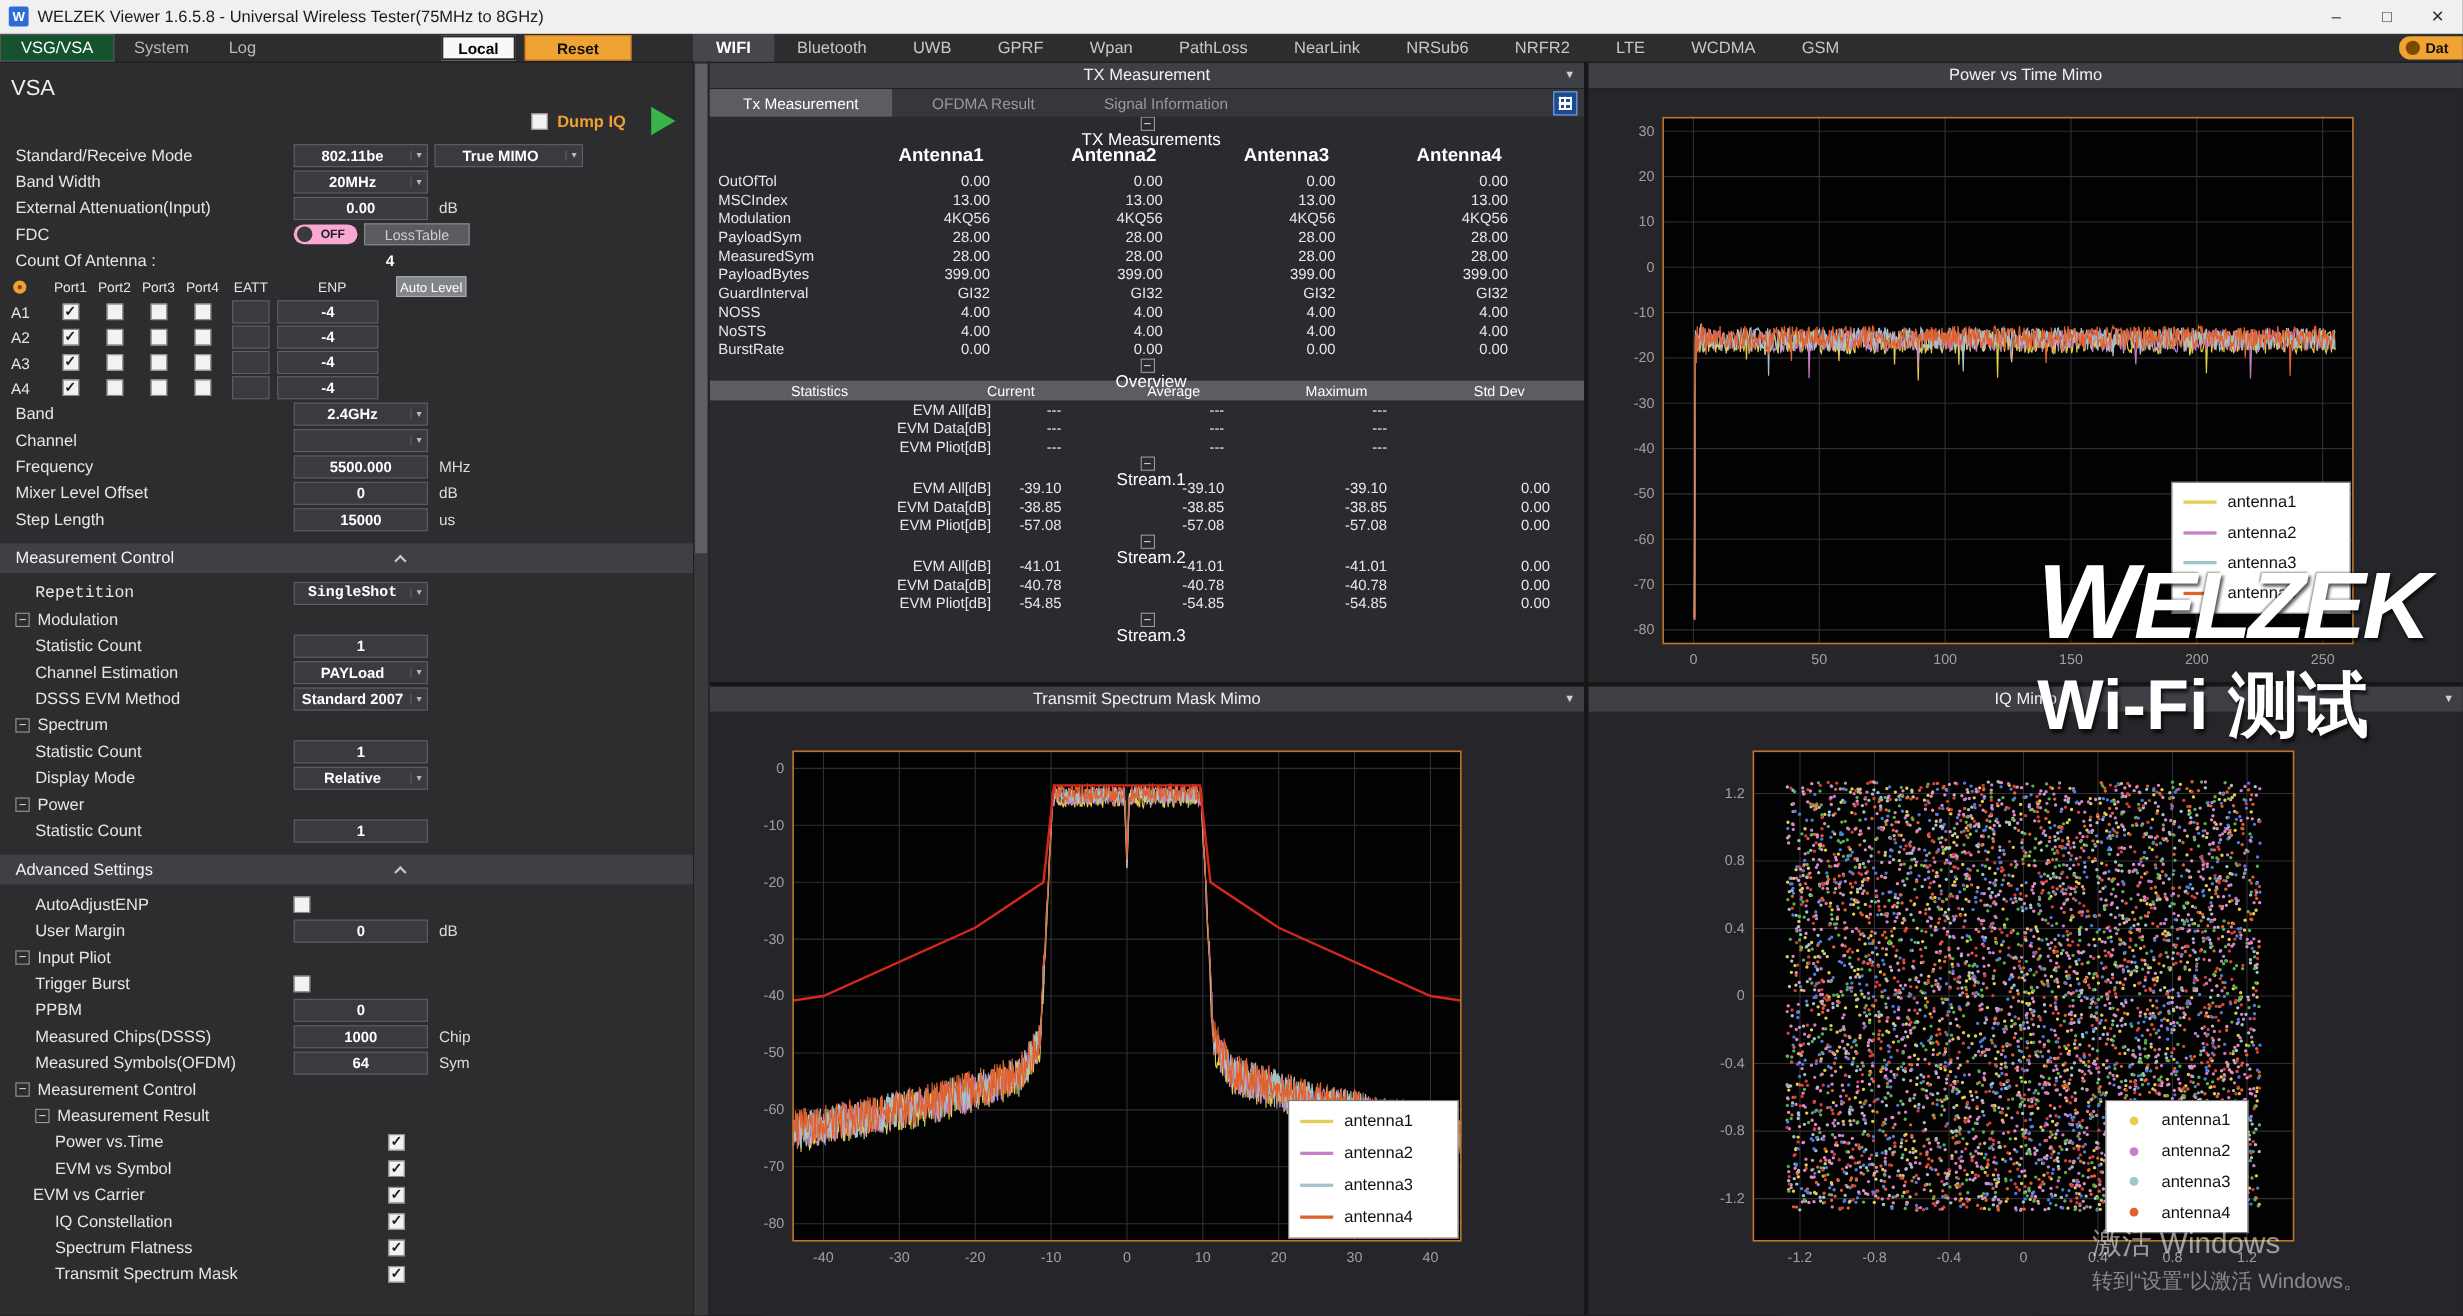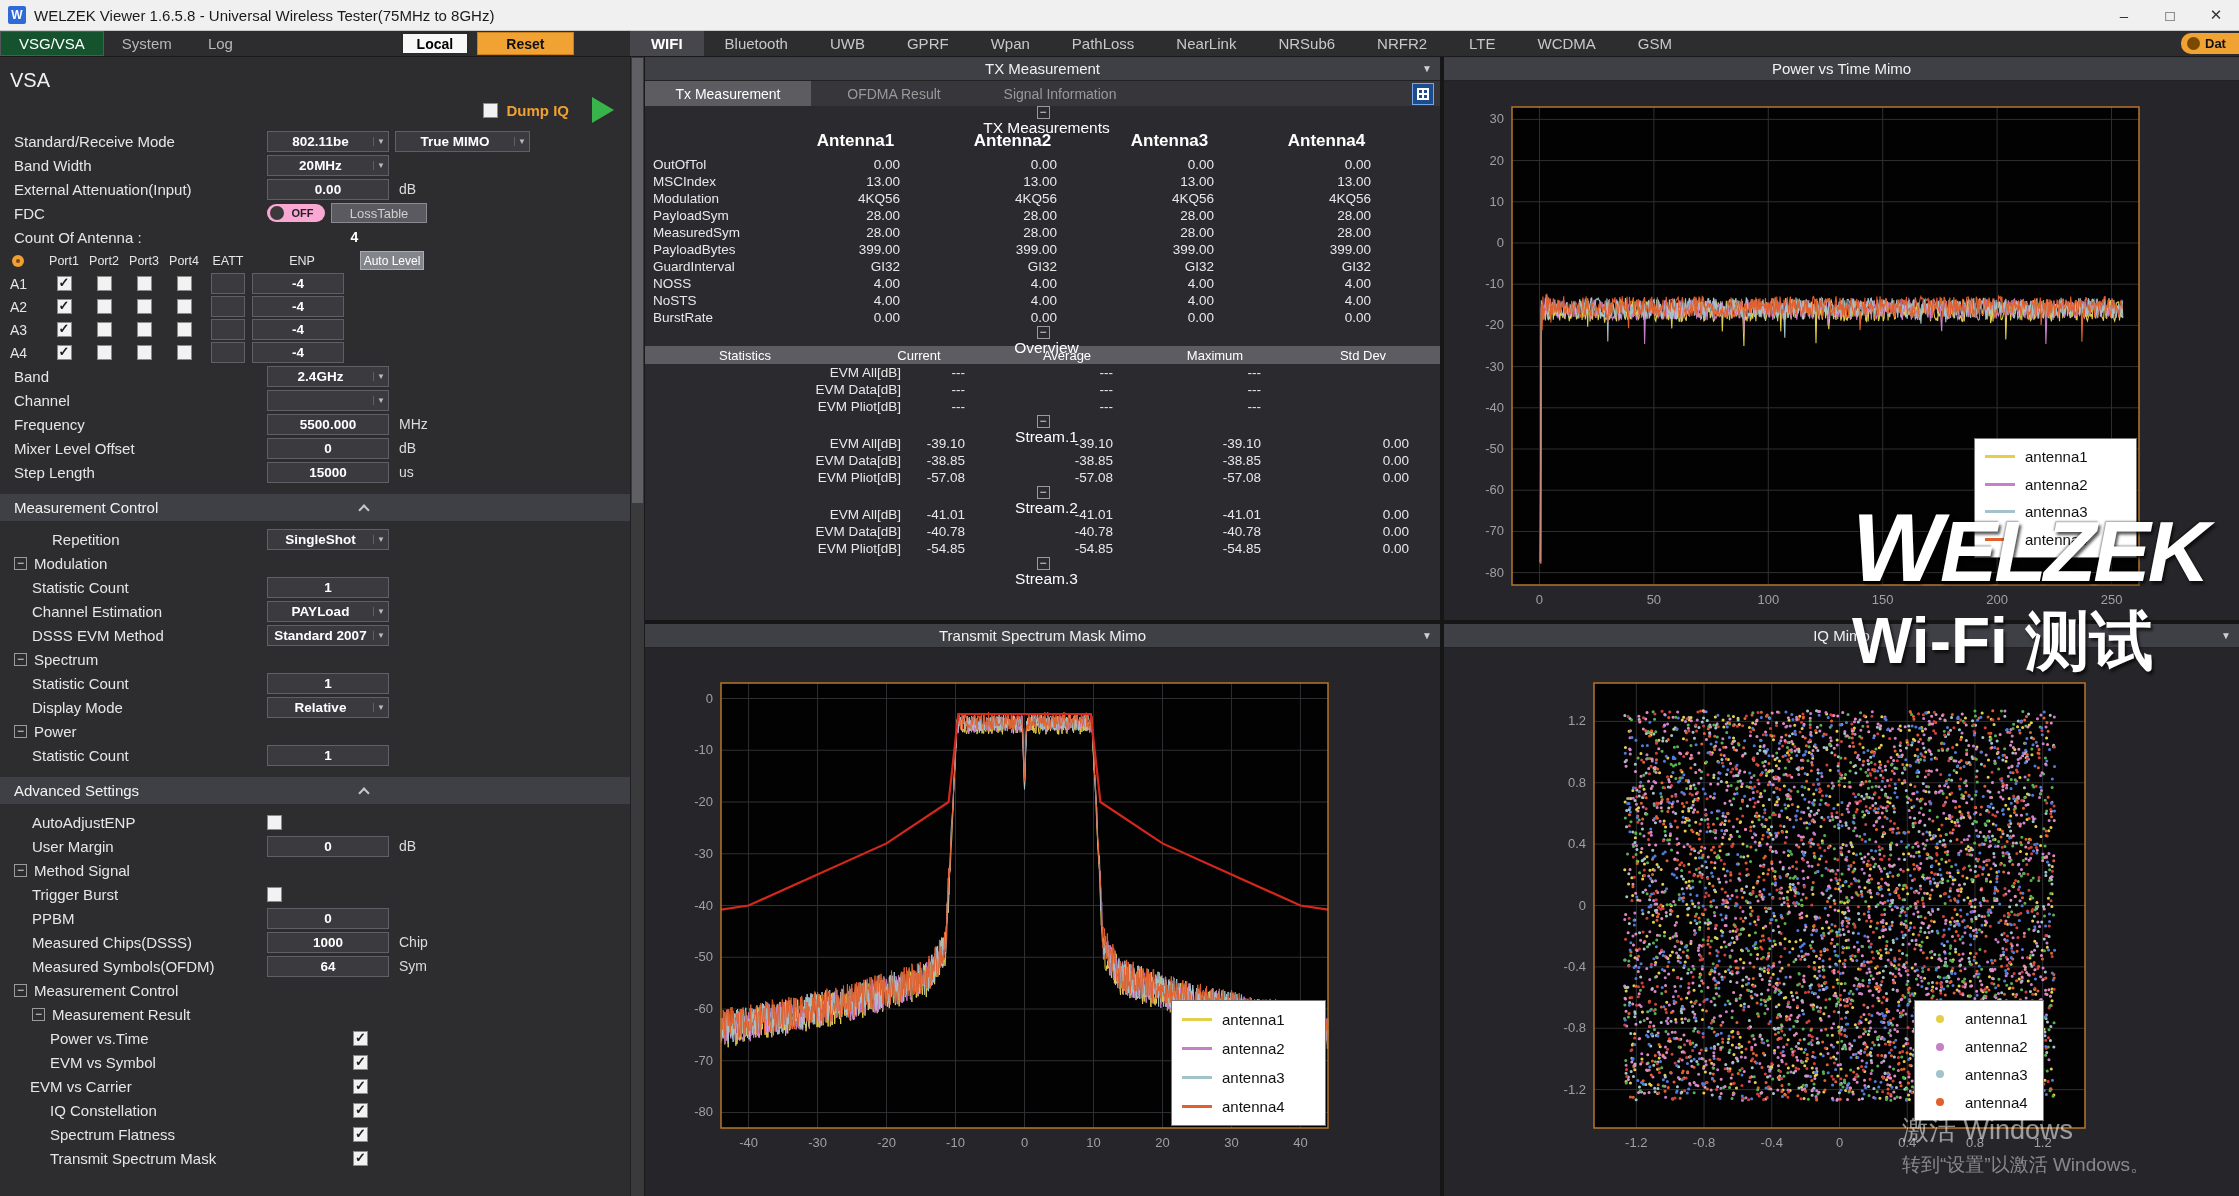--- a/index.html
+++ b/index.html
@@ -364,21 +364,21 @@
               <span class="unit">us</span>
             </div>
           </div>
         </div>
 
       <div class="sec-head">
         <span>Measurement Control</span>
         <span class="chev-up"></span>
       </div>
       <div id="mc-rows">
-          <div class="vrow" style="padding-left: 52px;">
+          <div class="vrow" style="padding-left: 32px; font-family: Liberation Mono, monospace;">
             <span class="vlabel">Repetition</span>
             <div class="ctl">
               <div class="dd" style="width: 122px;">
                 <span class="val">SingleShot</span>
                 <span class="arr">▼</span>
               </div>
             </div>
           </div>
           <div class="vrow">
             <span class="minus-box"></span>
@@ -460,21 +460,21 @@
             <span class="vlabel">User Margin</span>
             <div class="ctl">
               <div class="ibox">
                 <span class="ival">0</span>
               </div>
               <span class="unit">dB</span>
             </div>
           </div>
           <div class="vrow">
             <span class="minus-box"></span>
-            <span class="vlabel">Method Signal</span>
+            <span class="vlabel">Input Pliot</span>
           </div>
           <div class="vrow" style="padding-left: 32px;">
             <span class="vlabel">Trigger Burst</span>
             <div class="ctl">
               <span class="cb"></span>
             </div>
           </div>
           <div class="vrow" style="padding-left: 32px;">
             <span class="vlabel">PPBM</span>
             <div class="ctl">

